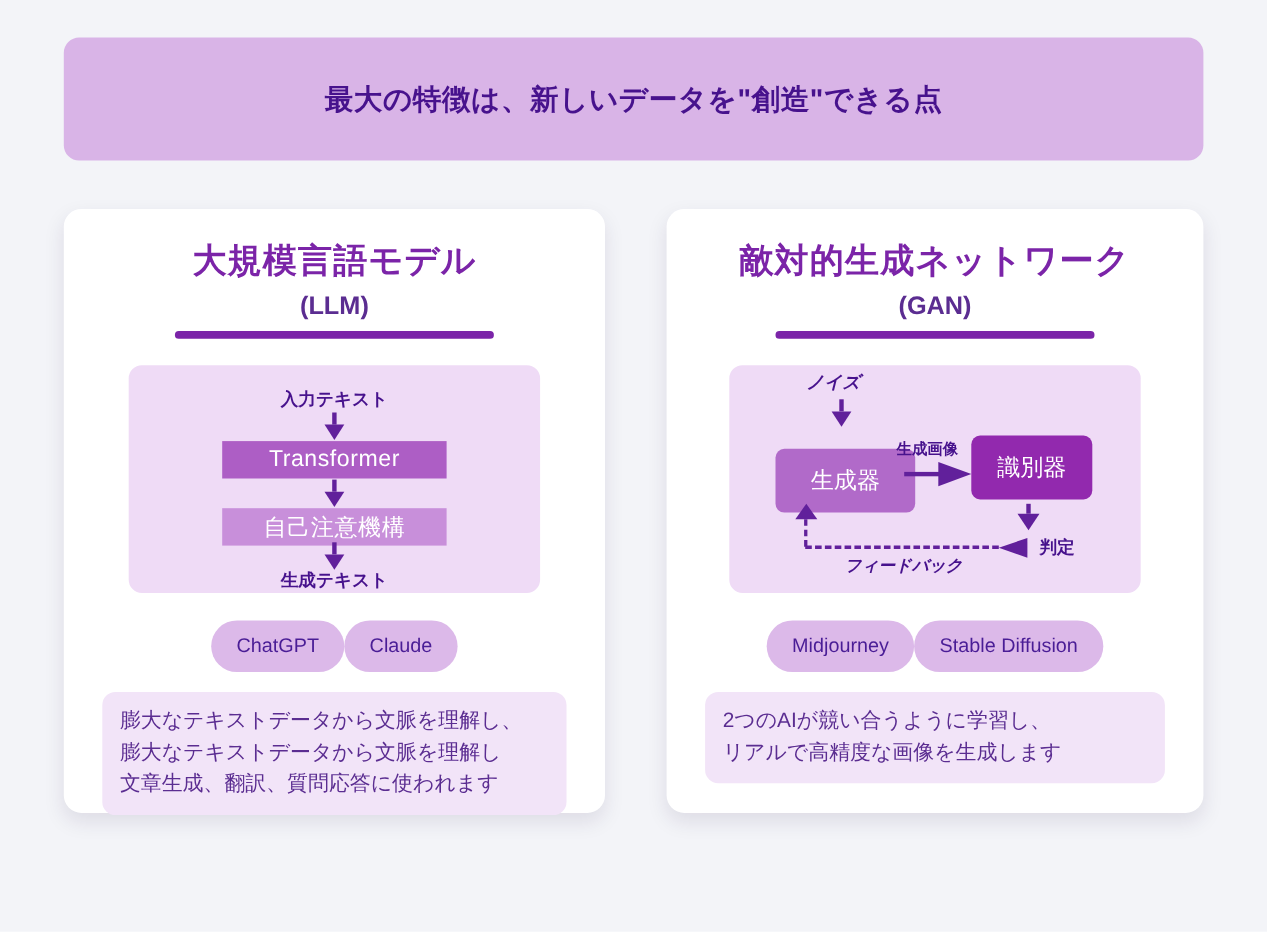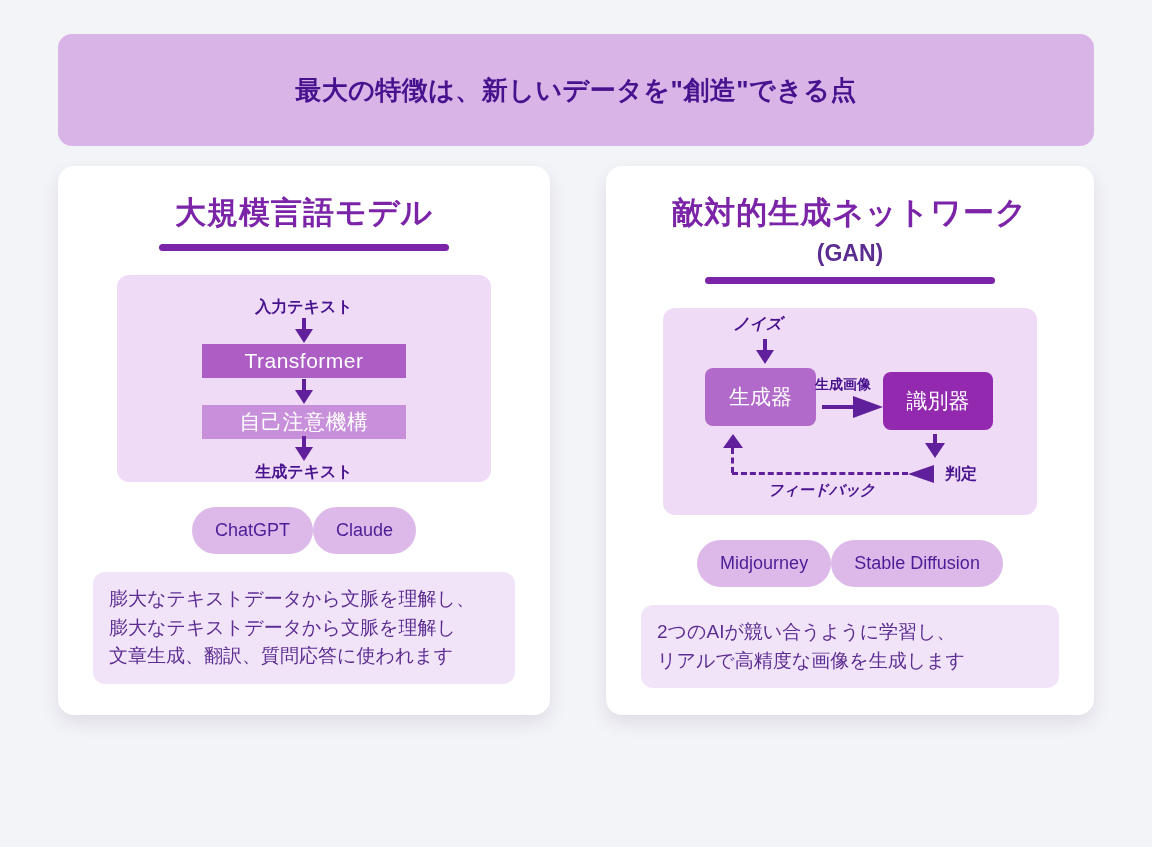--- a/index.html
+++ b/index.html
@@ -40,21 +40,21 @@
   .banner{
     width:1036px;height:112px;margin:34px auto 0;
     background:var(--banner-bg);border-radius:14px;
     display:flex;align-items:center;justify-content:center;
   }
   .banner p{
     color:var(--deep-purple);font-size:26px;font-weight:800;letter-spacing:.5px;
   }
   
   .cards{
-    display:flex;gap:56px;padding:0 58px;margin-top:20px;
+    display:flex;gap:56px;padding:0 58px;margin-top:44px;
   }
   .card{
     background:#ffffff;border-radius:16px;height:549px;
     box-shadow:0 8px 18px rgba(40,20,70,.10);
     flex:0 0 auto;
   }
   .card.llm{width:492px;}
   .card.gan{width:488px;}
   .card-title{
     text-align:center;margin-top:26px;
@@ -98,21 +98,21 @@
   .arrow-down.overlap{margin-top:-3px;}
   
   .gan-panel{position:relative;}
   .gan-panel .abs{position:absolute;}
   .gan-label{color:var(--deep-purple);font-size:16px;font-weight:600;}
   .italic{font-style:italic;}
   .gan-box{
     border-radius:8px;display:flex;align-items:center;justify-content:center;
     color:#fff;font-size:21px;font-weight:500;
   }
-  .gen{left:42px;top:60px;width:111px;height:58px;background:var(--gen-bg);}
+  .gen{left:42px;top:76px;width:127px;height:58px;background:var(--gen-bg);}
   .disc{left:220px;top:64px;width:110px;height:58px;background:var(--disc-bg);}
   .noise-label{left:70px;top:6px;}
   .noise-arrow{left:93px;top:30px;}
   .genimg-label{left:152px;top:68px;font-size:14px;z-index:2;}
   .h-stem{left:159px;top:97px;width:33px;height:4px;background:var(--arrow-purple);}
   .h-head{
     left:190px;top:88px;width:0;height:0;
     border-top:11px solid transparent;border-bottom:11px solid transparent;
     border-left:30px solid var(--arrow-purple);
   }
@@ -165,20 +165,21 @@
 
 
   <div class="banner">
     <p>最大の特徴は、新しいデータを"創造"できる点</p>
   </div>
 
   <div class="cards">
 
     <section class="card llm">
       <h2 class="card-title">大規模言語モデル</h2>
+      <div class="card-sub">(LLM)</div>
       <div class="divider"></div>
 
       <div class="panel llm-panel">
         <div class="flow-label">入力テキスト</div>
         <div class="arrow-down">
           <span class="stem"></span>
           <span class="head"></span>
         </div>
         <div class="flow-box mid">Transformer</div>
         <div class="arrow-down">

